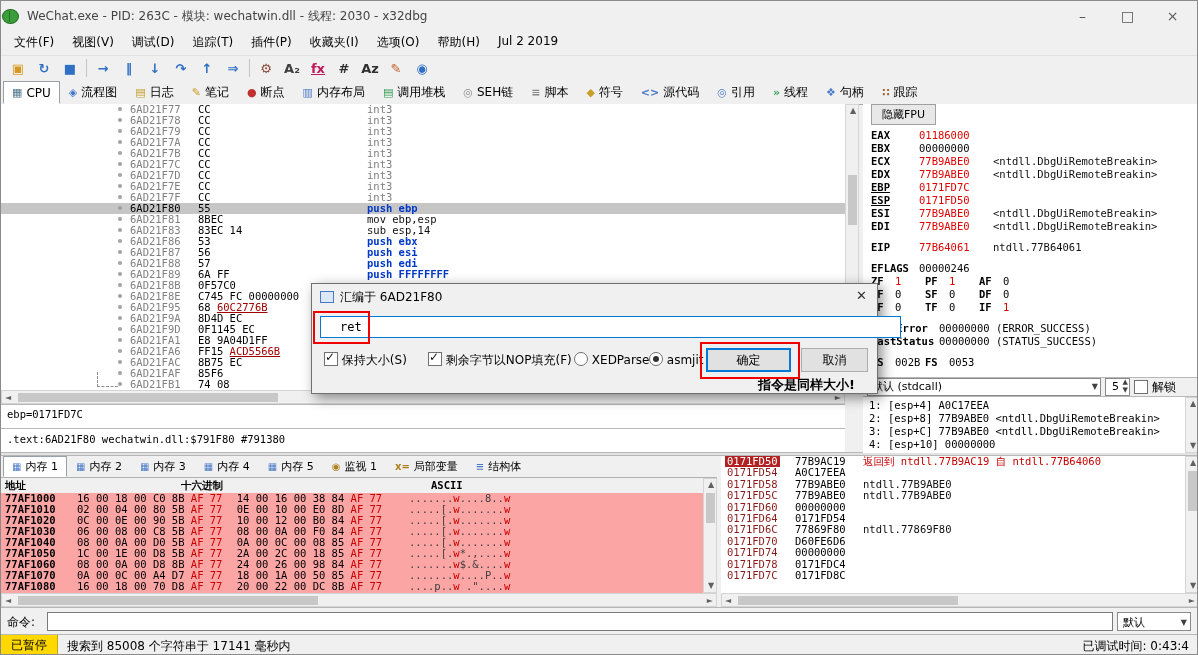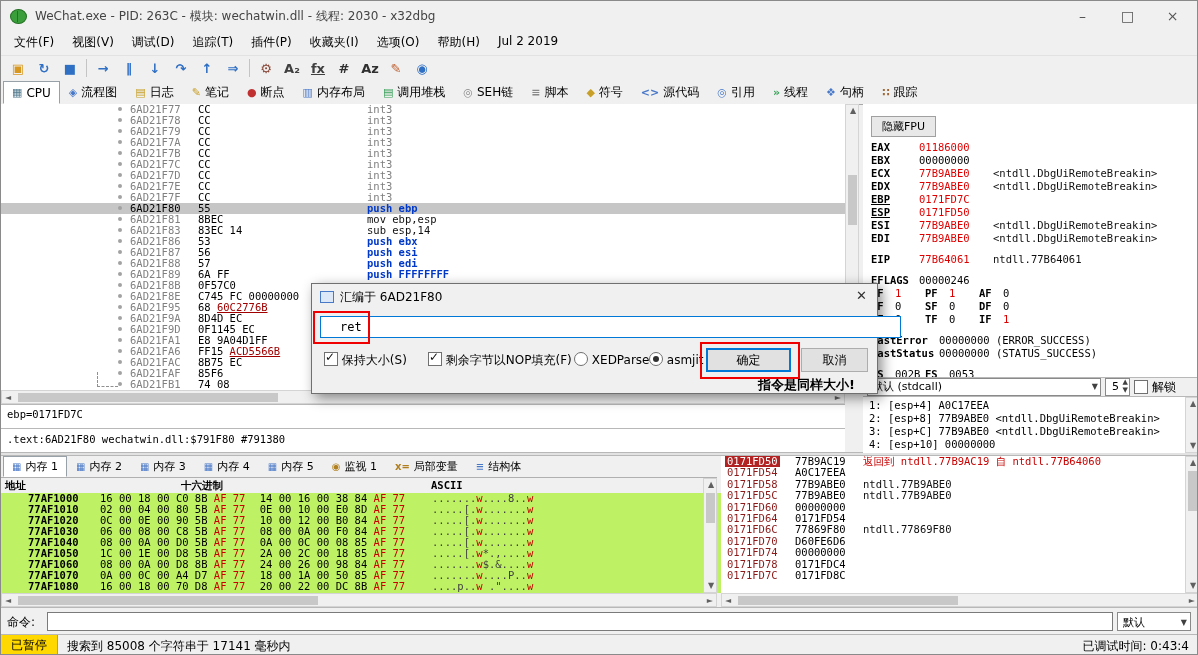--- a/index.html
+++ b/index.html
@@ -1,20 +1,20 @@
 <!DOCTYPE html>
 <html><head>
 <meta charset="utf-8">
 <style>
   html,body{margin:0;padding:0;background:#d8d8d8;}
   .app{position:relative;width:1198px;height:655px;background:#f0f0f0;border:1px solid #8a8a8a;box-sizing:border-box;
        font-family:"DejaVu Sans","Liberation Sans",sans-serif;font-size:12px;color:#000;overflow:hidden;}
   .mono{font-family:"DejaVu Sans Mono","Liberation Mono",monospace;}
   
-  .titlebar{position:absolute;left:0;top:0;right:0;height:30px;display:flex;align-items:center;padding-left:9px;background:#f0f0f0;}
+  .titlebar{position:absolute;left:0;top:0;right:0;height:30px;display:flex;align-items:center;padding-left:1px;background:#f0f0f0;}
   .bug{width:15px;height:13px;border-radius:50%;background:#3a9e3a;border:1px solid #257025;margin-right:8px;position:relative;}
   .bug:after{content:"";position:absolute;left:6px;top:1px;width:1px;height:11px;background:#257025;}
   .title{color:#444;}
   .wbtns{position:absolute;right:2px;top:0;height:30px;display:flex;}
   .wbtn{width:45px;height:30px;display:flex;align-items:center;justify-content:center;color:#555;font-size:14px;}
   
   .menubar{position:absolute;top:30px;left:0;right:0;height:24px;display:flex;align-items:flex-start;padding-left:4px;}
   .menu-item{padding:3px 9px;}
   
   .toolbar{position:absolute;top:54px;left:0;right:0;height:24px;display:flex;align-items:center;padding-left:4px;border-top:1px solid #e2e2e2;}
@@ -36,21 +36,21 @@
   .dtext{position:absolute;left:366px;}
   .c-i3{color:#808080;} .c-push{color:#0038c8;font-weight:bold;} .c-plain{color:#101010;}
   .blink{text-decoration:underline;color:#a00000;}
   .jdash{position:absolute;left:96px;top:268px;width:20px;height:14px;border-left:1px dashed #909090;border-bottom:1px dashed #909090;}
   
   .sb{position:absolute;background:#f0f0f0;border:1px solid #d4d4d4;box-sizing:border-box;}
   .sb .ar{position:absolute;color:#606060;font-size:8px;line-height:12px;}
   .thumbv{position:absolute;left:2px;width:9px;background:#c8c8c8;}
   .thumbh{position:absolute;top:2px;height:9px;background:#c8c8c8;}
   
-  .regs{position:absolute;left:862px;top:103px;width:336px;height:273px;background:#fff;overflow:hidden;font-size:10.5px;padding:12px 0 0 8px;box-sizing:border-box;}
+  .regs{position:absolute;left:862px;top:103px;width:336px;height:273px;background:#fff;overflow:hidden;font-size:10.5px;padding:0 0 0 8px;box-sizing:border-box;}
   .fpubtn{display:inline-block;border:1px solid #a0a0a0;background:#e8e8e8;padding:2px 10px;margin-bottom:4px;font-family:"DejaVu Sans",sans-serif;font-size:11px;}
   .rrow{height:13px;line-height:13px;white-space:pre;}
   .rgap{height:8px;}
   .rname{display:inline-block;width:48px;font-weight:bold;}
   .rname.ul{text-decoration:underline;}
   .rval{display:inline-block;min-width:64px;}
   .chg{color:#e00000;}
   .rext{margin-left:10px;color:#101010;}
   .fn{display:inline-block;width:24px;font-weight:bold;}
   .fv{display:inline-block;width:30px;}
@@ -69,21 +69,21 @@
   
   .infopane{position:absolute;left:0;top:403px;width:844px;height:24px;background:#fff;border-top:1px solid #b8b8b8;font-size:10.5px;padding:3px 0 0 6px;box-sizing:border-box;}
   .statusline{position:absolute;left:0;top:427px;width:844px;height:24px;background:#fff;border-top:1px solid #b8b8b8;font-size:10.5px;padding:4px 0 0 6px;box-sizing:border-box;}
   .hdiv{position:absolute;left:0;top:451px;width:1198px;height:4px;background:#e2e2e2;border-top:1px solid #b8b8b8;border-bottom:1px solid #b8b8b8;box-sizing:border-box;}
   
   .btabs{position:absolute;left:0;top:455px;width:716px;height:22px;display:flex;align-items:flex-end;padding-left:2px;background:#f0f0f0;border-bottom:1px solid #b0b0b0;box-sizing:border-box;}
   .btab{display:flex;align-items:center;gap:4px;padding:2px 8px;height:21px;box-sizing:border-box;border:1px solid transparent;font-size:11px;white-space:nowrap;}
   .btab.sel{background:#fff;border:1px solid #98a0a8;border-bottom-color:#fff;}
   .memhead{position:absolute;left:0;top:477px;width:702px;height:15px;background:#f0f0f0;border-bottom:1px solid #c8c8c8;font-size:10.5px;font-weight:bold;}
   .memhead span{position:absolute;top:1px;}
-  .mem{position:absolute;left:0;top:492px;width:702px;height:100px;background:#bef264;overflow:hidden;font-size:10.5px;padding-left:23px;}
+  .mem{position:absolute;left:0;top:492px;width:702px;height:100px;background:#fca5a5;overflow:hidden;font-size:10.5px;}
   .mrow{position:relative;height:11px;line-height:11px;white-space:pre;}
   .maddr{position:absolute;left:4px;font-weight:bold;}
   .mhex{position:absolute;left:76px;}
   .masc{position:absolute;left:408px;color:#404040;}
   .rb{color:#c80000;}
   .gapb{margin-left:8px;}
   
   .stack{position:absolute;left:720px;top:455px;width:464px;height:137px;background:#fff;overflow:hidden;font-size:10.5px;}
   .srow{position:relative;height:11.4px;line-height:11.4px;white-space:pre;}
   .saddr{position:absolute;left:6px;color:#8b1a1a;}
@@ -150,21 +150,21 @@
       <div class="tsep"></div>
       <div class="tbtn" style="color: rgb(47, 111, 196);">→</div>
       <div class="tbtn" style="color: rgb(47, 111, 196);">‖</div>
       <div class="tbtn" style="color: rgb(47, 111, 196);">↓</div>
       <div class="tbtn" style="color: rgb(47, 111, 196);">↷</div>
       <div class="tbtn" style="color: rgb(47, 111, 196);">↑</div>
       <div class="tbtn" style="color: rgb(47, 111, 196);">⇒</div>
       <div class="tsep"></div>
       <div class="tbtn" style="color: rgb(138, 74, 58);">⚙</div>
       <div class="tbtn" style="color: rgb(64, 64, 64);">A₂</div>
-      <div class="tbtn" style="color: #404040; text-decoration: underline;">fx</div>
+      <div class="tbtn" style="color: #be185d; text-decoration: underline;">fx</div>
       <div class="tbtn" style="color: rgb(48, 48, 48);">#</div>
       <div class="tbtn" style="color: rgb(48, 48, 48);">Az</div>
       <div class="tbtn" style="color: rgb(192, 96, 48);">✎</div>
       <div class="tbtn" style="color: rgb(47, 111, 196);">◉</div>
     </div>
 
   <div class="tabbar" id="viewtabs">
       <div class="vtab sel">
         <span class="tg" style="color: rgb(80, 120, 140);">▦</span>
         <span>CPU</span>

